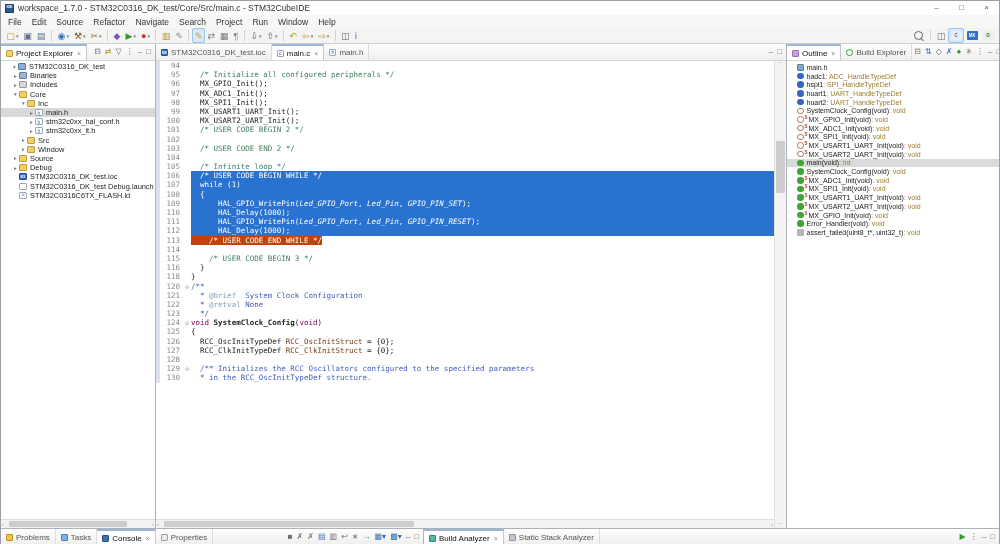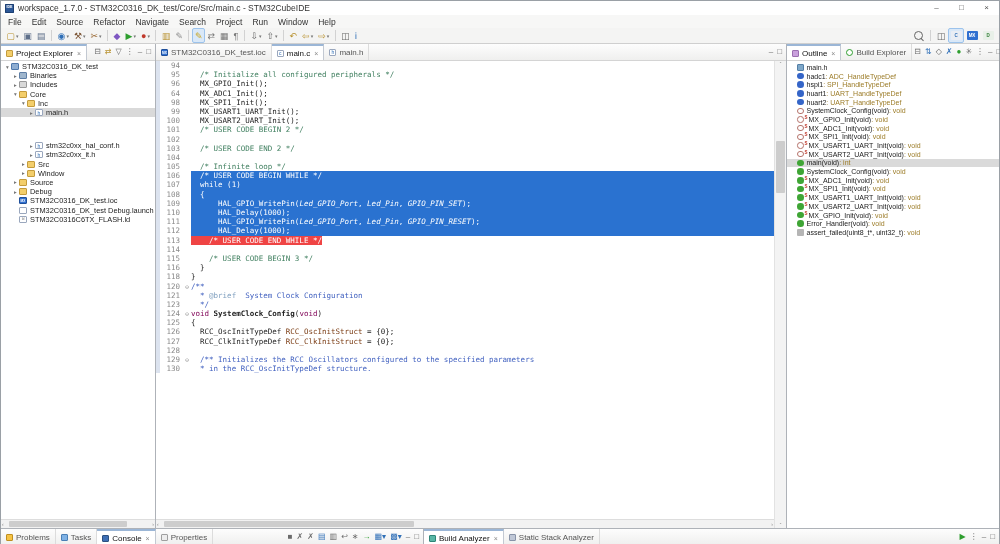--- a/index.html
+++ b/index.html
@@ -79,21 +79,21 @@
   .ebody{flex:1;display:flex;min-height:0}
   .codecol{flex:1;min-width:0;display:flex;flex-direction:column}
   .code{flex:1;overflow:hidden;font-family:"DejaVu Sans Mono",monospace;font-size:7.5px}
   .cline{display:flex;height:9.2px;line-height:9.2px;white-space:pre}
   .qd{width:4px;flex:none;background:#DCE3EF}
   .ln{width:20px;flex:none;text-align:right;padding-right:3px;color:#8A8A8A;background:#FFF}
   .fold{width:8px;flex:none;text-align:center;color:#888;font-size:6px;line-height:9.2px}
   .ct{flex:1;min-width:0}
   .cline.selfull .ct{background:#2A72D0}
   .cline.selfull .ct span{color:#FFF !important}
-  .seltext{background:#ef4444}
+  .seltext{background:#c2410c}
   .seltext span{color:#FFF !important}
   .cm{color:#3F7F5F}.dc{color:#3F5FBF}.dt{color:#7F9FBF}
   .kw{color:#7F0055;font-weight:normal}.mi{font-style:italic}
   .fnb{font-weight:bold}.vb{color:#7A3B12}
   .vsb{width:11px;flex:none;background:#F3F3F3;border-left:1px solid #E2E2E2;position:relative}
   .vsb .th{position:absolute;left:1px;right:1px;background:#CDCDCD;border-radius:1px}
   .vsb .ar{position:absolute;left:0;width:100%;text-align:center;font-size:5px;color:#888}
 
   
   .outline{width:212px}
@@ -258,21 +258,21 @@
         <span class="head-icons" id="explorer-icons">
             <span class="hi">⊟</span>
             <span class="hi gold">⇄</span>
             <span class="hi">▽</span>
             <span class="hi">⋮</span>
             <span class="hi">–</span>
             <span class="hi">□</span>
           </span>
       </div>
       <div class="tree" id="tree">
-          <div class="trow" style="padding-left: 3px;">
+          <div class="trow" style="padding-left: 10px;">
             <span class="twisty">▾</span>
             <span class="fic fic-project"></span>
             <span>STM32C0316_DK_test</span>
           </div>
           <div class="trow" style="padding-left: 11px;">
             <span class="twisty">▸</span>
             <span class="fic fic-bin"></span>
             <span>Binaries</span>
           </div>
           <div class="trow" style="padding-left: 11px;">
@@ -288,21 +288,21 @@
           <div class="trow" style="padding-left: 19px;">
             <span class="twisty">▾</span>
             <span class="fic fic-folder"></span>
             <span>Inc</span>
           </div>
           <div class="trow sel" style="padding-left: 27px;">
             <span class="twisty">▸</span>
             <span class="fic fic-hfile"></span>
             <span>main.h</span>
           </div>
-          <div class="trow" style="padding-left: 27px; margin-top: 24px;">
+          <div class="trow" style="padding-left: 27px;">
             <span class="twisty">▸</span>
             <span class="fic fic-hfile"></span>
             <span>stm32c0xx_hal_conf.h</span>
           </div>
           <div class="trow" style="padding-left: 27px;">
             <span class="twisty">▸</span>
             <span class="fic fic-hfile"></span>
             <span>stm32c0xx_it.h</span>
           </div>
           <div class="trow" style="padding-left: 19px;">
@@ -370,21 +370,21 @@
                 <span class="hi">–</span>
                 <span class="hi">□</span>
               </span>
             </div>
           <div class="ebody">
             <div class="codecol">
               <div class="code" id="code">
                   <div class="cline"><span class="qd"></span><span class="ln">94</span><span class="fold"></span><span class="ct"></span></div>
                   <div class="cline"><span class="qd"></span><span class="ln">95</span><span class="fold"></span><span class="ct"><span class="cm">  /* Initialize all configured peripherals */</span></span></div>
                   <div class="cline"><span class="qd"></span><span class="ln">96</span><span class="fold"></span><span class="ct"><span>  MX_GPIO_Init();</span></span></div>
-                  <div class="cline"><span class="qd"></span><span class="ln">64</span><span class="fold"></span><span class="ct"><span>  MX_ADC1_Init();</span></span></div>
+                  <div class="cline"><span class="qd"></span><span class="ln">97</span><span class="fold"></span><span class="ct"><span>  MX_ADC1_Init();</span></span></div>
                   <div class="cline"><span class="qd"></span><span class="ln">98</span><span class="fold"></span><span class="ct"><span>  MX_SPI1_Init();</span></span></div>
                   <div class="cline"><span class="qd"></span><span class="ln">99</span><span class="fold"></span><span class="ct"><span>  MX_USART1_UART_Init();</span></span></div>
                   <div class="cline"><span class="qd"></span><span class="ln">100</span><span class="fold"></span><span class="ct"><span>  MX_USART2_UART_Init();</span></span></div>
                   <div class="cline"><span class="qd"></span><span class="ln">101</span><span class="fold"></span><span class="ct"><span class="cm">  /* USER CODE BEGIN 2 */</span></span></div>
                   <div class="cline"><span class="qd"></span><span class="ln">102</span><span class="fold"></span><span class="ct"></span></div>
                   <div class="cline"><span class="qd"></span><span class="ln">103</span><span class="fold"></span><span class="ct"><span class="cm">  /* USER CODE END 2 */</span></span></div>
                   <div class="cline"><span class="qd"></span><span class="ln">104</span><span class="fold"></span><span class="ct"></span></div>
                   <div class="cline"><span class="qd"></span><span class="ln">105</span><span class="fold"></span><span class="ct"><span class="cm">  /* Infinite loop */</span></span></div>
                   <div class="cline selfull"><span class="qd"></span><span class="ln">106</span><span class="fold"></span><span class="ct"><span class="cm">  /* USER CODE BEGIN WHILE */</span></span></div>
                   <div class="cline selfull"><span class="qd"></span><span class="ln">107</span><span class="fold"></span><span class="ct"><span>  </span><span class="kw">while</span><span> (1)</span></span></div>
@@ -393,20 +393,21 @@
                   <div class="cline selfull"><span class="qd"></span><span class="ln">110</span><span class="fold"></span><span class="ct"><span>      HAL_Delay(1000);</span></span></div>
                   <div class="cline selfull"><span class="qd"></span><span class="ln">111</span><span class="fold"></span><span class="ct"><span>      HAL_GPIO_WritePin(</span><span class="mi">Led_GPIO_Port</span><span>, </span><span class="mi">Led_Pin</span><span>, </span><span class="mi">GPIO_PIN_RESET</span><span>);</span></span></div>
                   <div class="cline selfull"><span class="qd"></span><span class="ln">112</span><span class="fold"></span><span class="ct"><span>      HAL_Delay(1000);</span></span></div>
                   <div class="cline"><span class="qd"></span><span class="ln">113</span><span class="fold"></span><span class="ct"><span class="seltext"><span class="cm">    /* USER CODE END WHILE */</span></span></span></div>
                   <div class="cline"><span class="qd"></span><span class="ln">114</span><span class="fold"></span><span class="ct"></span></div>
                   <div class="cline"><span class="qd"></span><span class="ln">115</span><span class="fold"></span><span class="ct"><span class="cm">    /* USER CODE BEGIN 3 */</span></span></div>
                   <div class="cline"><span class="qd"></span><span class="ln">116</span><span class="fold"></span><span class="ct"><span>  }</span></span></div>
                   <div class="cline"><span class="qd"></span><span class="ln">118</span><span class="fold"></span><span class="ct"><span>}</span></span></div>
                   <div class="cline"><span class="qd"></span><span class="ln">120</span><span class="fold">⊖</span><span class="ct"><span class="dc">/**</span></span></div>
                   <div class="cline"><span class="qd"></span><span class="ln">121</span><span class="fold"></span><span class="ct"><span class="dc">  * </span><span class="dt">@brief</span><span class="dc">  System Clock Configuration</span></span></div>
+                  <div class="cline"><span class="qd"></span><span class="ln">122</span><span class="fold"></span><span class="ct"><span class="dc">  * </span><span class="dt">@retval</span><span class="dc"> None</span></span></div>
                   <div class="cline"><span class="qd"></span><span class="ln">123</span><span class="fold"></span><span class="ct"><span class="dc">  */</span></span></div>
                   <div class="cline"><span class="qd"></span><span class="ln">124</span><span class="fold">⊖</span><span class="ct"><span class="kw">void</span><span> </span><span class="fnb">SystemClock_Config</span><span>(</span><span class="kw">void</span><span>)</span></span></div>
                   <div class="cline"><span class="qd"></span><span class="ln">125</span><span class="fold"></span><span class="ct"><span>{</span></span></div>
                   <div class="cline"><span class="qd"></span><span class="ln">126</span><span class="fold"></span><span class="ct"><span>  RCC_OscInitTypeDef </span><span class="vb">RCC_OscInitStruct</span><span> = {0};</span></span></div>
                   <div class="cline"><span class="qd"></span><span class="ln">127</span><span class="fold"></span><span class="ct"><span>  RCC_ClkInitTypeDef </span><span class="vb">RCC_ClkInitStruct</span><span> = {0};</span></span></div>
                   <div class="cline"><span class="qd"></span><span class="ln">128</span><span class="fold"></span><span class="ct"></span></div>
                   <div class="cline"><span class="qd"></span><span class="ln">129</span><span class="fold">⊖</span><span class="ct"><span class="dc">  /** Initializes the RCC Oscillators configured to the specified parameters</span></span></div>
                   <div class="cline"><span class="qd"></span><span class="ln">130</span><span class="fold"></span><span class="ct"><span class="dc">  * in the RCC_OscInitTypeDef structure.</span></span></div>
                 </div>
               <div class="hscroll">

